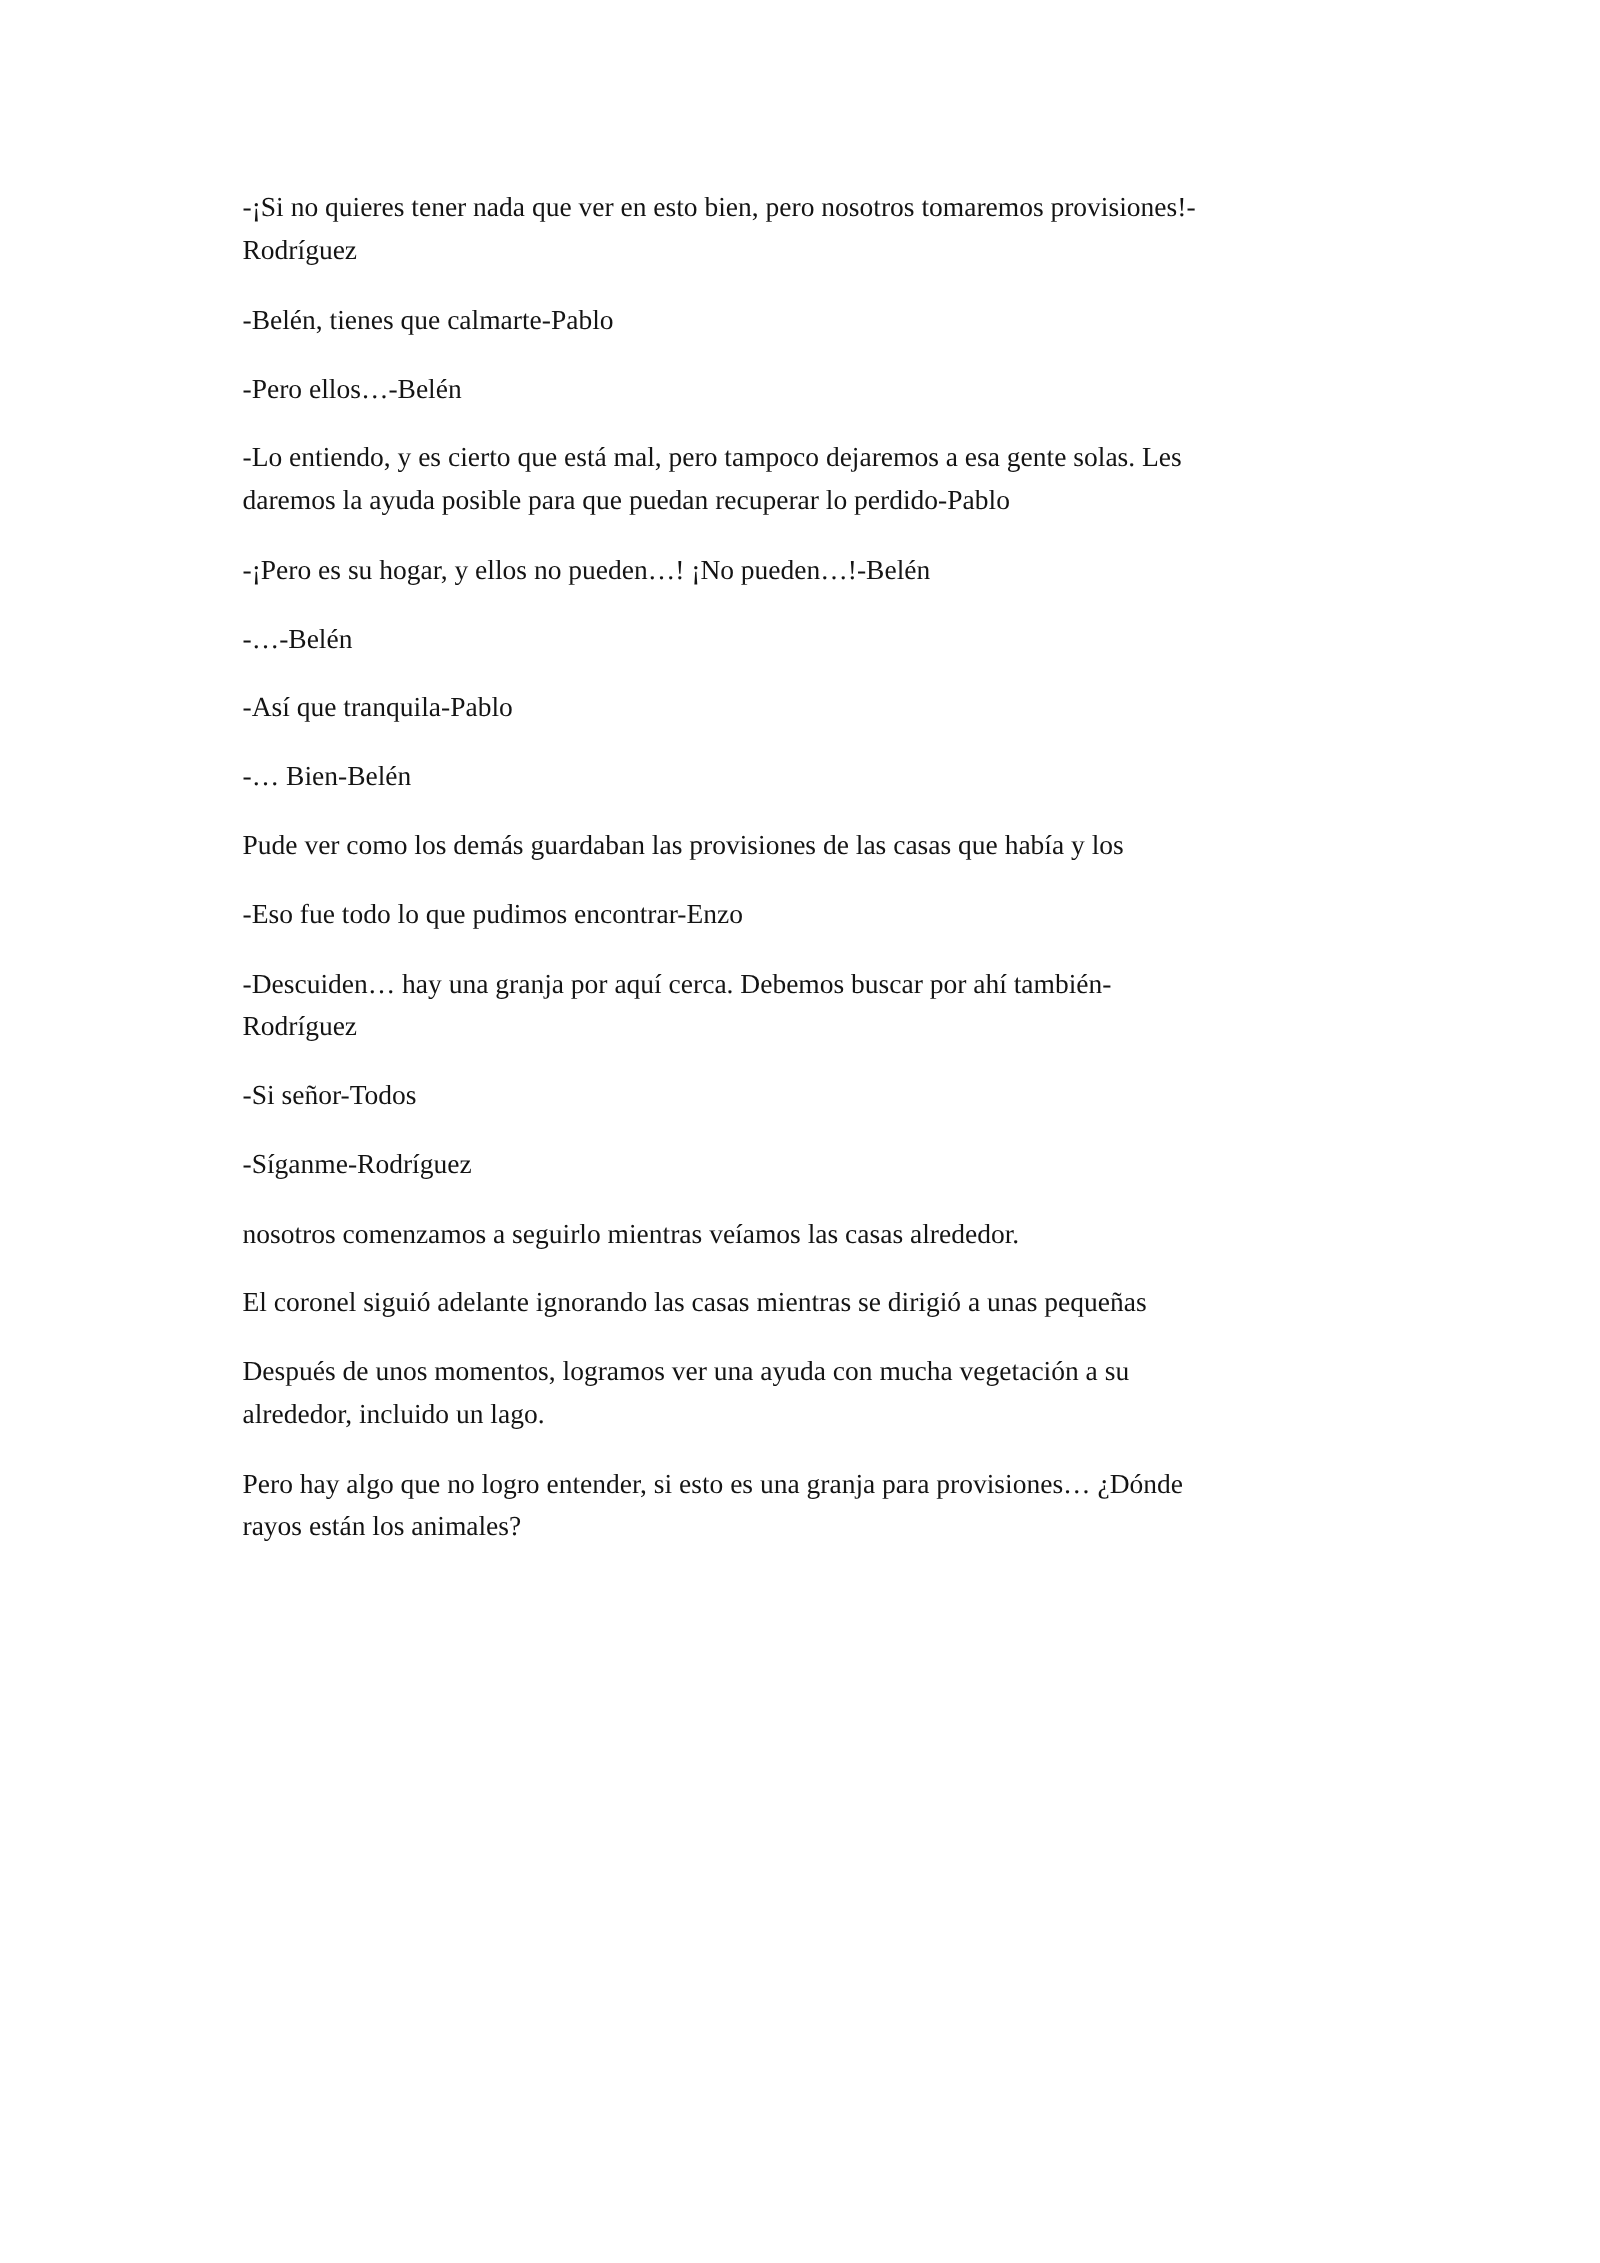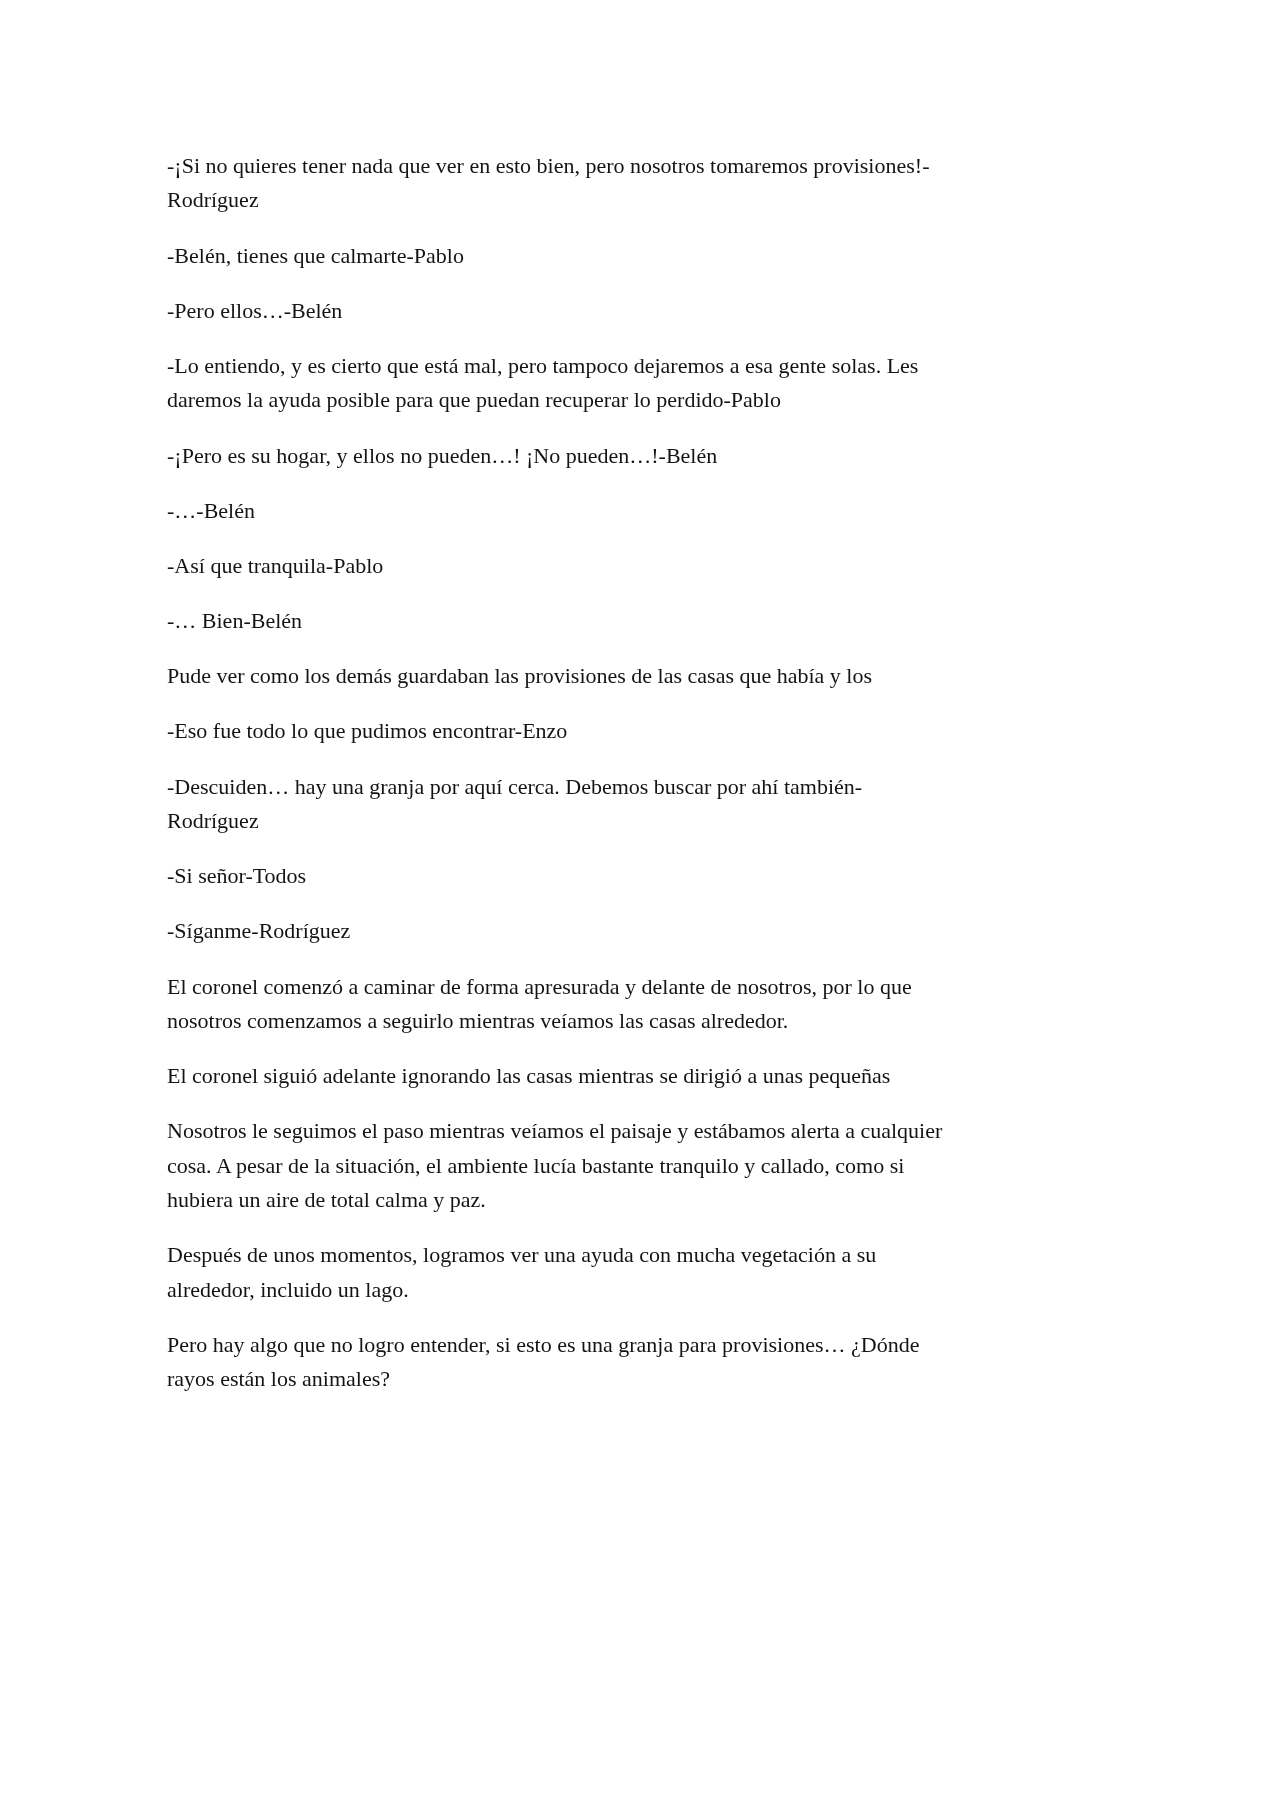--- a/index.html
+++ b/index.html
@@ -16,21 +16,21 @@
   .page {
     position: absolute;
     left: 0;
     top: 0;
     width: 1280px;
     height: 1810px;
     background: #ffffff;
   }
   .content {
     position: absolute;
-    left: 167px;
+    left: 194px;
     top: 149px;
     width: 930px;
     font-family: "Liberation Serif", "DejaVu Serif", serif;
     font-size: 22px;
     line-height: 34.4px;
     color: #141414;
   }
   .para {
     margin: 0 0 20.8px 0;
     padding: 0;
@@ -98,33 +98,27 @@
 
     <p class="para">
       <span class="line">-Si señor-Todos</span>
     </p>
 
     <p class="para">
       <span class="line">-Síganme-Rodríguez</span>
     </p>
 
     <p class="para">
-      <span class="line">El coronel comenzó a caminar de forma apresurada y delante de nosotros, por lo que</span>
       <span class="line">nosotros comenzamos a seguirlo mientras veíamos las casas alrededor.</span>
     </p>
 
     <p class="para">
       <span class="line">El coronel siguió adelante ignorando las casas mientras se dirigió a unas pequeñas</span>
     </p>
 
-    <p class="para">
-      <span class="line">Nosotros le seguimos el paso mientras veíamos el paisaje y estábamos alerta a cualquier</span>
-      <span class="line">cosa. A pesar de la situación, el ambiente lucía bastante tranquilo y callado, como si</span>
-      <span class="line">hubiera un aire de total calma y paz.</span>
-    </p>
 
     <p class="para">
       <span class="line">Después de unos momentos, logramos ver una ayuda con mucha vegetación a su</span>
       <span class="line">alrededor, incluido un lago.</span>
     </p>
 
     <p class="para">
       <span class="line">Pero hay algo que no logro entender, si esto es una granja para provisiones… ¿Dónde</span>
       <span class="line">rayos están los animales?</span>
     </p>

